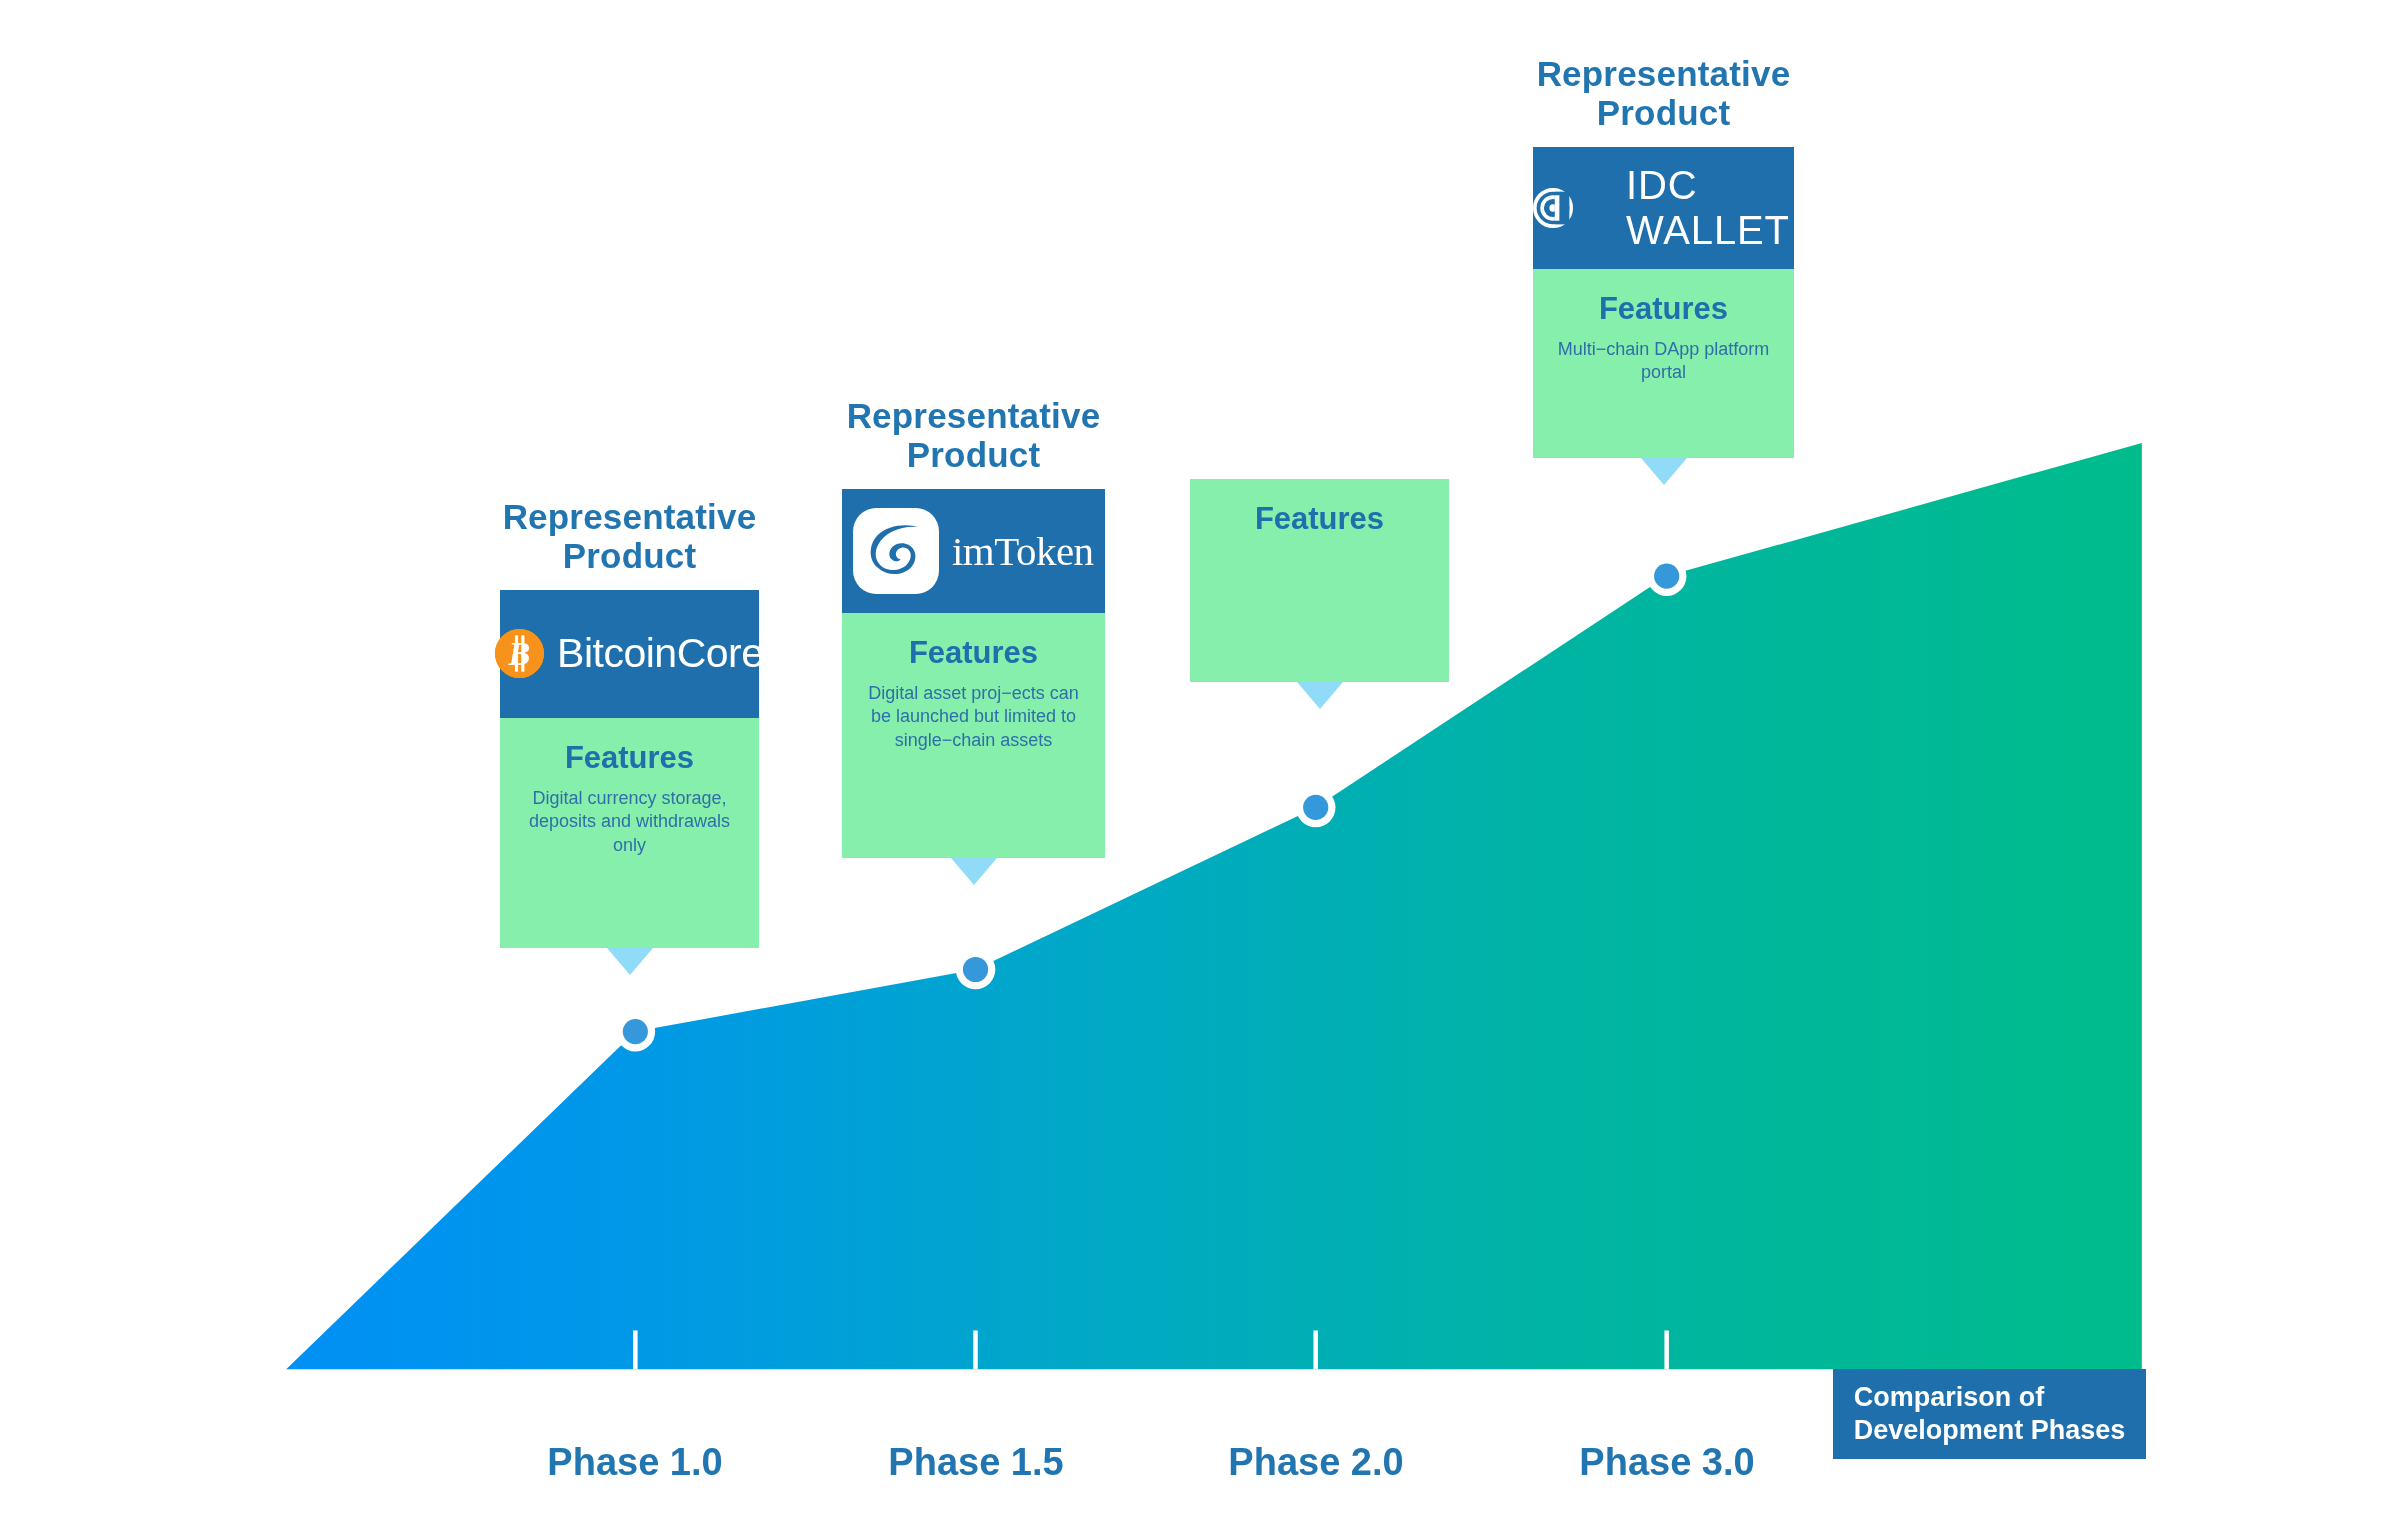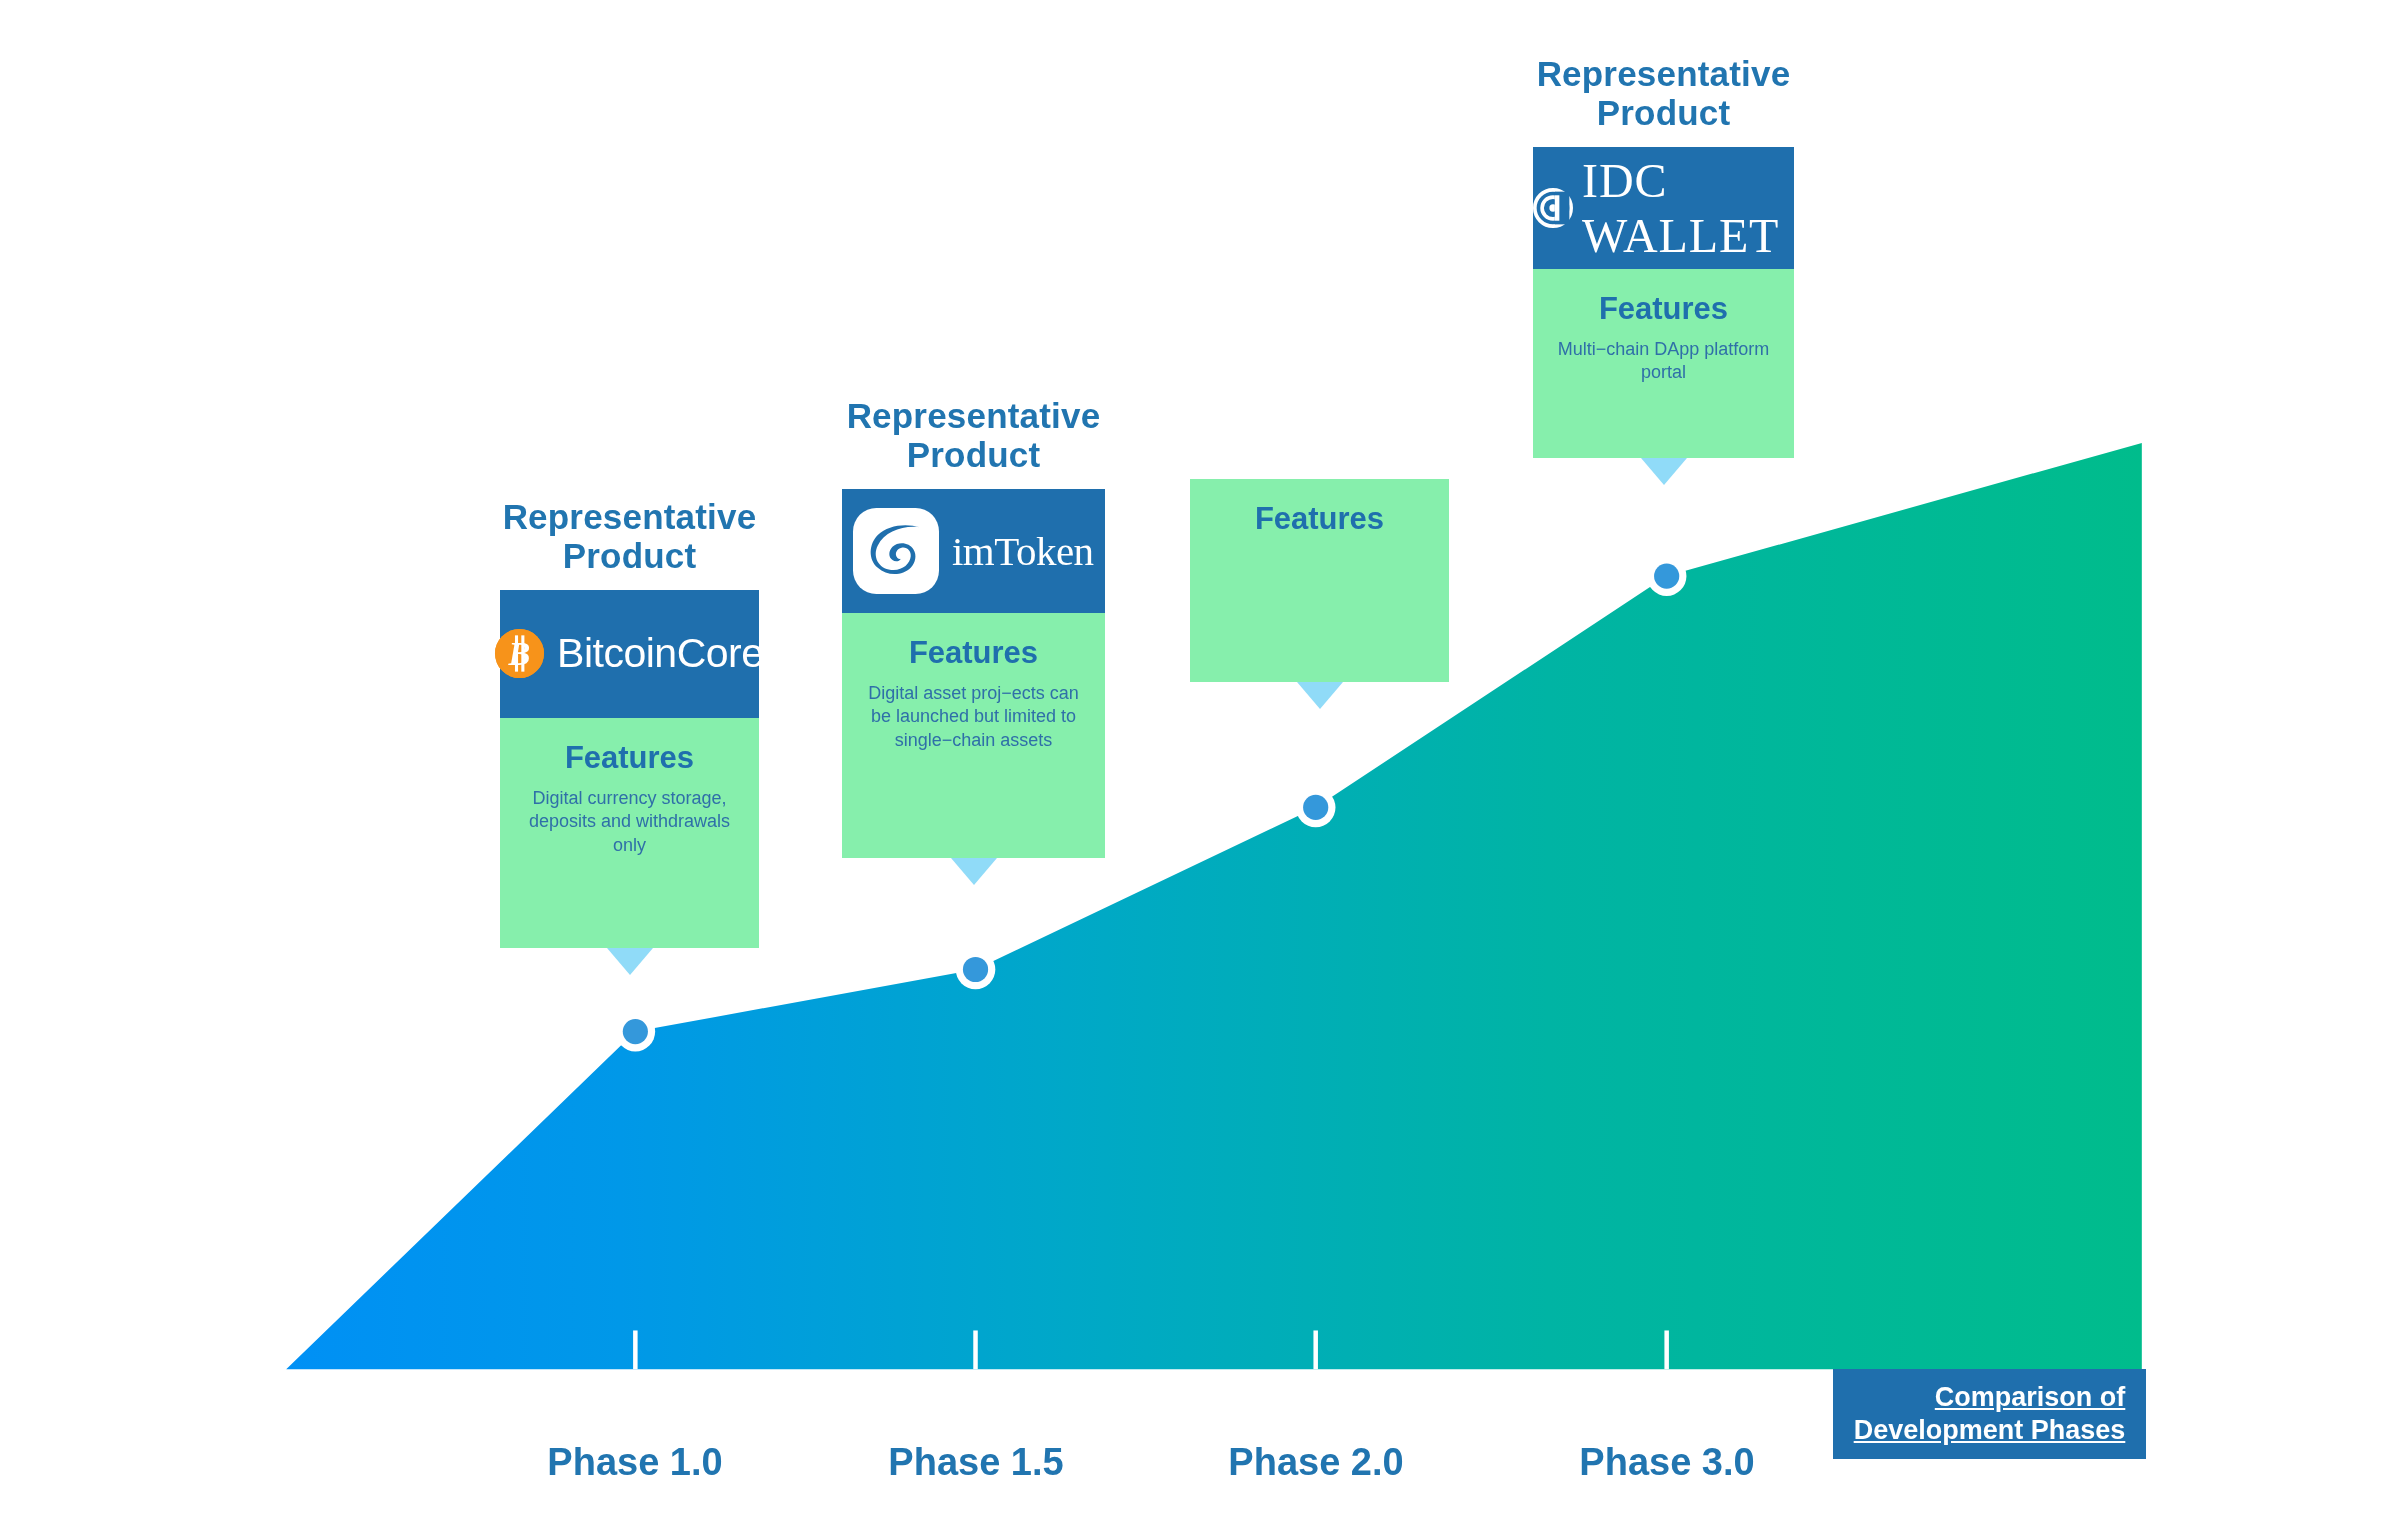--- a/index.html
+++ b/index.html
@@ -24,38 +24,38 @@
       position:relative;}
   .features-label{color:#1F6FAD;font-weight:bold;font-size:31px;line-height:1.3;
       margin:12.6px 0 9px 0;}
   .features-text{color:#2F6FA8;font-size:18px;line-height:1.30;}
   .tail{position:absolute;left:50%;transform:translateX(-50%);bottom:-27px;
       width:0;height:0;border-left:23.4px solid transparent;
       border-right:23.4px solid transparent;border-top:27px solid #90DBF8;}
 
   
   .logo-wordmark{color:#ffffff;font-size:41px;font-weight:400;letter-spacing:-0.5px;}
-  .logo-wordmark.serif{font-family:Liberation Serif, serif;
-      font-size:48px;letter-spacing:0.9px;}
+  .logo-wordmark.serif{font-family:Liberation Sans, sans-serif;
+      font-size:40px;letter-spacing:0.9px;margin-left:44px;}
   .btc-badge{width:49px;height:49px;border-radius:50%;background:#F7931A;
       display:flex;align-items:center;justify-content:center;
       color:#fff;font-size:34px;font-weight:bold;font-style:italic;line-height:1;}
   .imtoken-badge{width:86px;height:86px;border-radius:23.4px;background:#fff;
       display:flex;align-items:center;justify-content:center;}
   .idc-badge{width:43px;height:43px;display:flex;align-items:center;justify-content:center;}
 
   
   .phase-label{position:absolute;color:#2175B0;font-weight:bold;font-size:38px;
       text-align:center;width:270px;transform:translateX(-50%);margin-top:44px;}
 
   
-  #legend-badge{position:absolute;background:#1F6FAD;color:#fff;text-align:right;
+  #legend-badge{position:absolute;background:#1F6FAD;color:#fff;text-align:left;
       font-size:27px;font-weight:bold;line-height:1.22;
       display:flex;flex-direction:column;align-items:center;justify-content:center;
-      white-space:pre-line;text-decoration:underline;}
+      white-space:pre-line;}
 </style>
 </head>
 <body>
 
 <div id="stage">
 
   <svg id="chart-area" viewBox="0 0 2668 1693" preserveAspectRatio="none">
     <defs>
       <linearGradient id="areaGrad" x1="0" y1="0" x2="1" y2="0">
         <stop offset="0%" stop-color="#0090F5"></stop>

